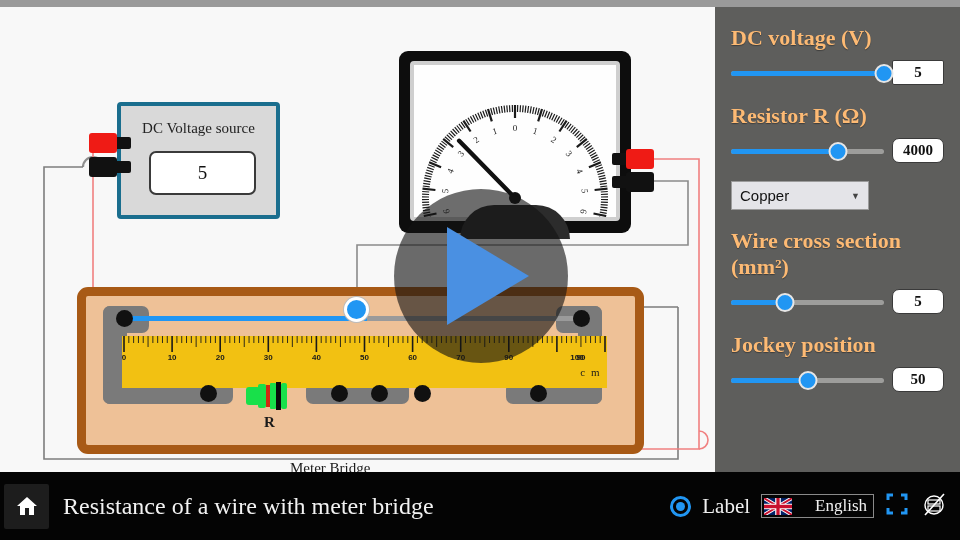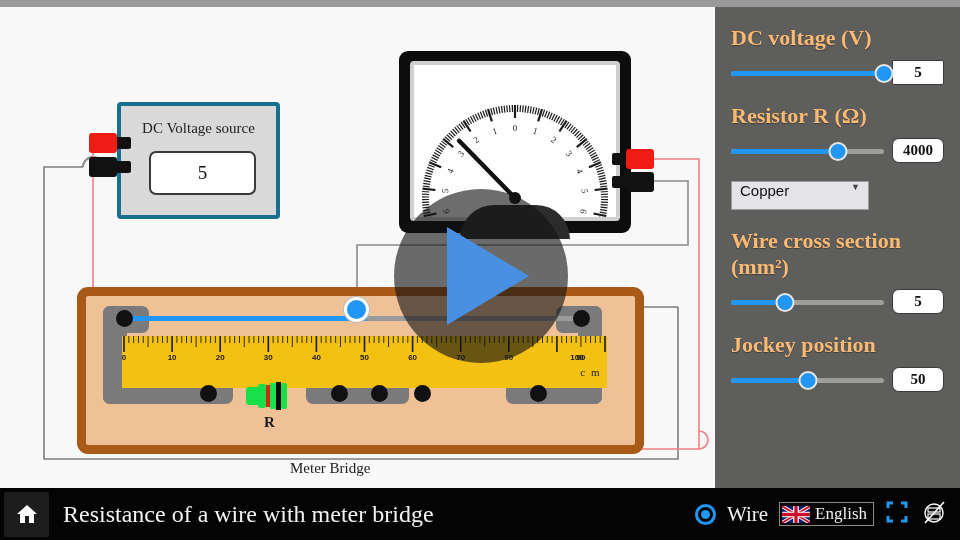--- a/index.html
+++ b/index.html
@@ -128,43 +128,43 @@
     width:52px; height:25px; background:#fff; border:1px solid #3a3a3a;
     display:flex; align-items:center; justify-content:center;
     font-size:15px; font-weight:bold; color:#111; border-radius:2px;
     font-family:"Liberation Serif", serif;
   }
   .numbox.rounded{ border-radius:7px; }
   .numbox.wide{ width:52px; }
   .selwrap{ position:relative; margin-bottom:18px; }
   .sel{
     width:138px; height:29px; background:#e4e4e8; border:1px solid #9b9b9b;
-    display:flex; align-items:flex-start; padding:0 8px;
+    display:flex; align-items:center; padding:0 8px;
     font-size:15px; color:#111; font-family:"Liberation Sans", sans-serif;
   }
   .sel .chev{ margin-left:auto; font-size:9px; color:#444; }
 
   
   .bottom{
-    position:absolute; left:0; bottom:0; width:960px; height:52px; background:#040404;
+    position:absolute; left:0; bottom:0; width:960px; height:68px; background:#040404;
     display:flex; align-items:center;
   }
   .home{
     width:45px; height:45px; margin-left:4px; background:#1d1d1d;
     display:flex; align-items:center; justify-content:center; border-radius:2px; cursor:pointer;
   }
   .bottom .btitle{
     color:#f2f2f2; font-size:24px; margin-left:14px; font-family:"Liberation Serif", serif;
   }
   .bright{ margin-left:auto; display:flex; align-items:center; gap:11px; padding-right:12px; }
   .radio{ width:21px; height:21px; border-radius:50%; border:3px solid #2196f3; background:#040404;
           display:flex; align-items:center; justify-content:center; cursor:pointer;}
   .radio i{ width:9px; height:9px; border-radius:50%; background:#2196f3; display:block; }
   .lbltxt{ color:#f0f0f0; font-size:21px; }
-  .langbox{ display:flex; align-items:center; gap:5px; border:1px solid #8a8a8a; padding:1px 6px 1px 2px; cursor:pointer;}
+  .langbox{ display:flex; align-items:center; gap:23px; border:1px solid #8a8a8a; padding:1px 6px 1px 2px; cursor:pointer;}
   .langbox .txt{ color:#f0f0f0; font-size:17px; }
   .fs{ cursor:pointer; }
   .noprint{ cursor:pointer; }
 </style>
 </head>
 <body>
 
 <div id="root">
 
   <div class="top-strip"></div>
@@ -604,21 +604,21 @@
         <path d="M12 3 L22 12 L19 12 L19 21 L5 21 L5 12 L2 12 Z" fill="#ffffff"></path>
         <rect x="10" y="14" width="4" height="7" fill="#1d1d1d"></rect>
       </svg>
     </div>
     <div class="btitle">Resistance of a wire with meter bridge</div>
 
     <div class="bright">
       <div class="radio">
           <i></i>
         </div>
-      <div class="lbltxt">Wire</div>
+      <div class="lbltxt">Label</div>
 
       <div class="langbox">
         <svg width="28" height="17" viewBox="0 0 60 36">
           <rect width="60" height="36" fill="#012169"></rect>
           <path d="M0,0 L60,36 M60,0 L0,36" stroke="#fff" stroke-width="8"></path>
           <path d="M0,0 L60,36 M60,0 L0,36" stroke="#C8102E" stroke-width="4"></path>
           <path d="M30,0 V36 M0,18 H60" stroke="#fff" stroke-width="12"></path>
           <path d="M30,0 V36 M0,18 H60" stroke="#C8102E" stroke-width="7"></path>
         </svg>
         <span class="txt">English</span>

